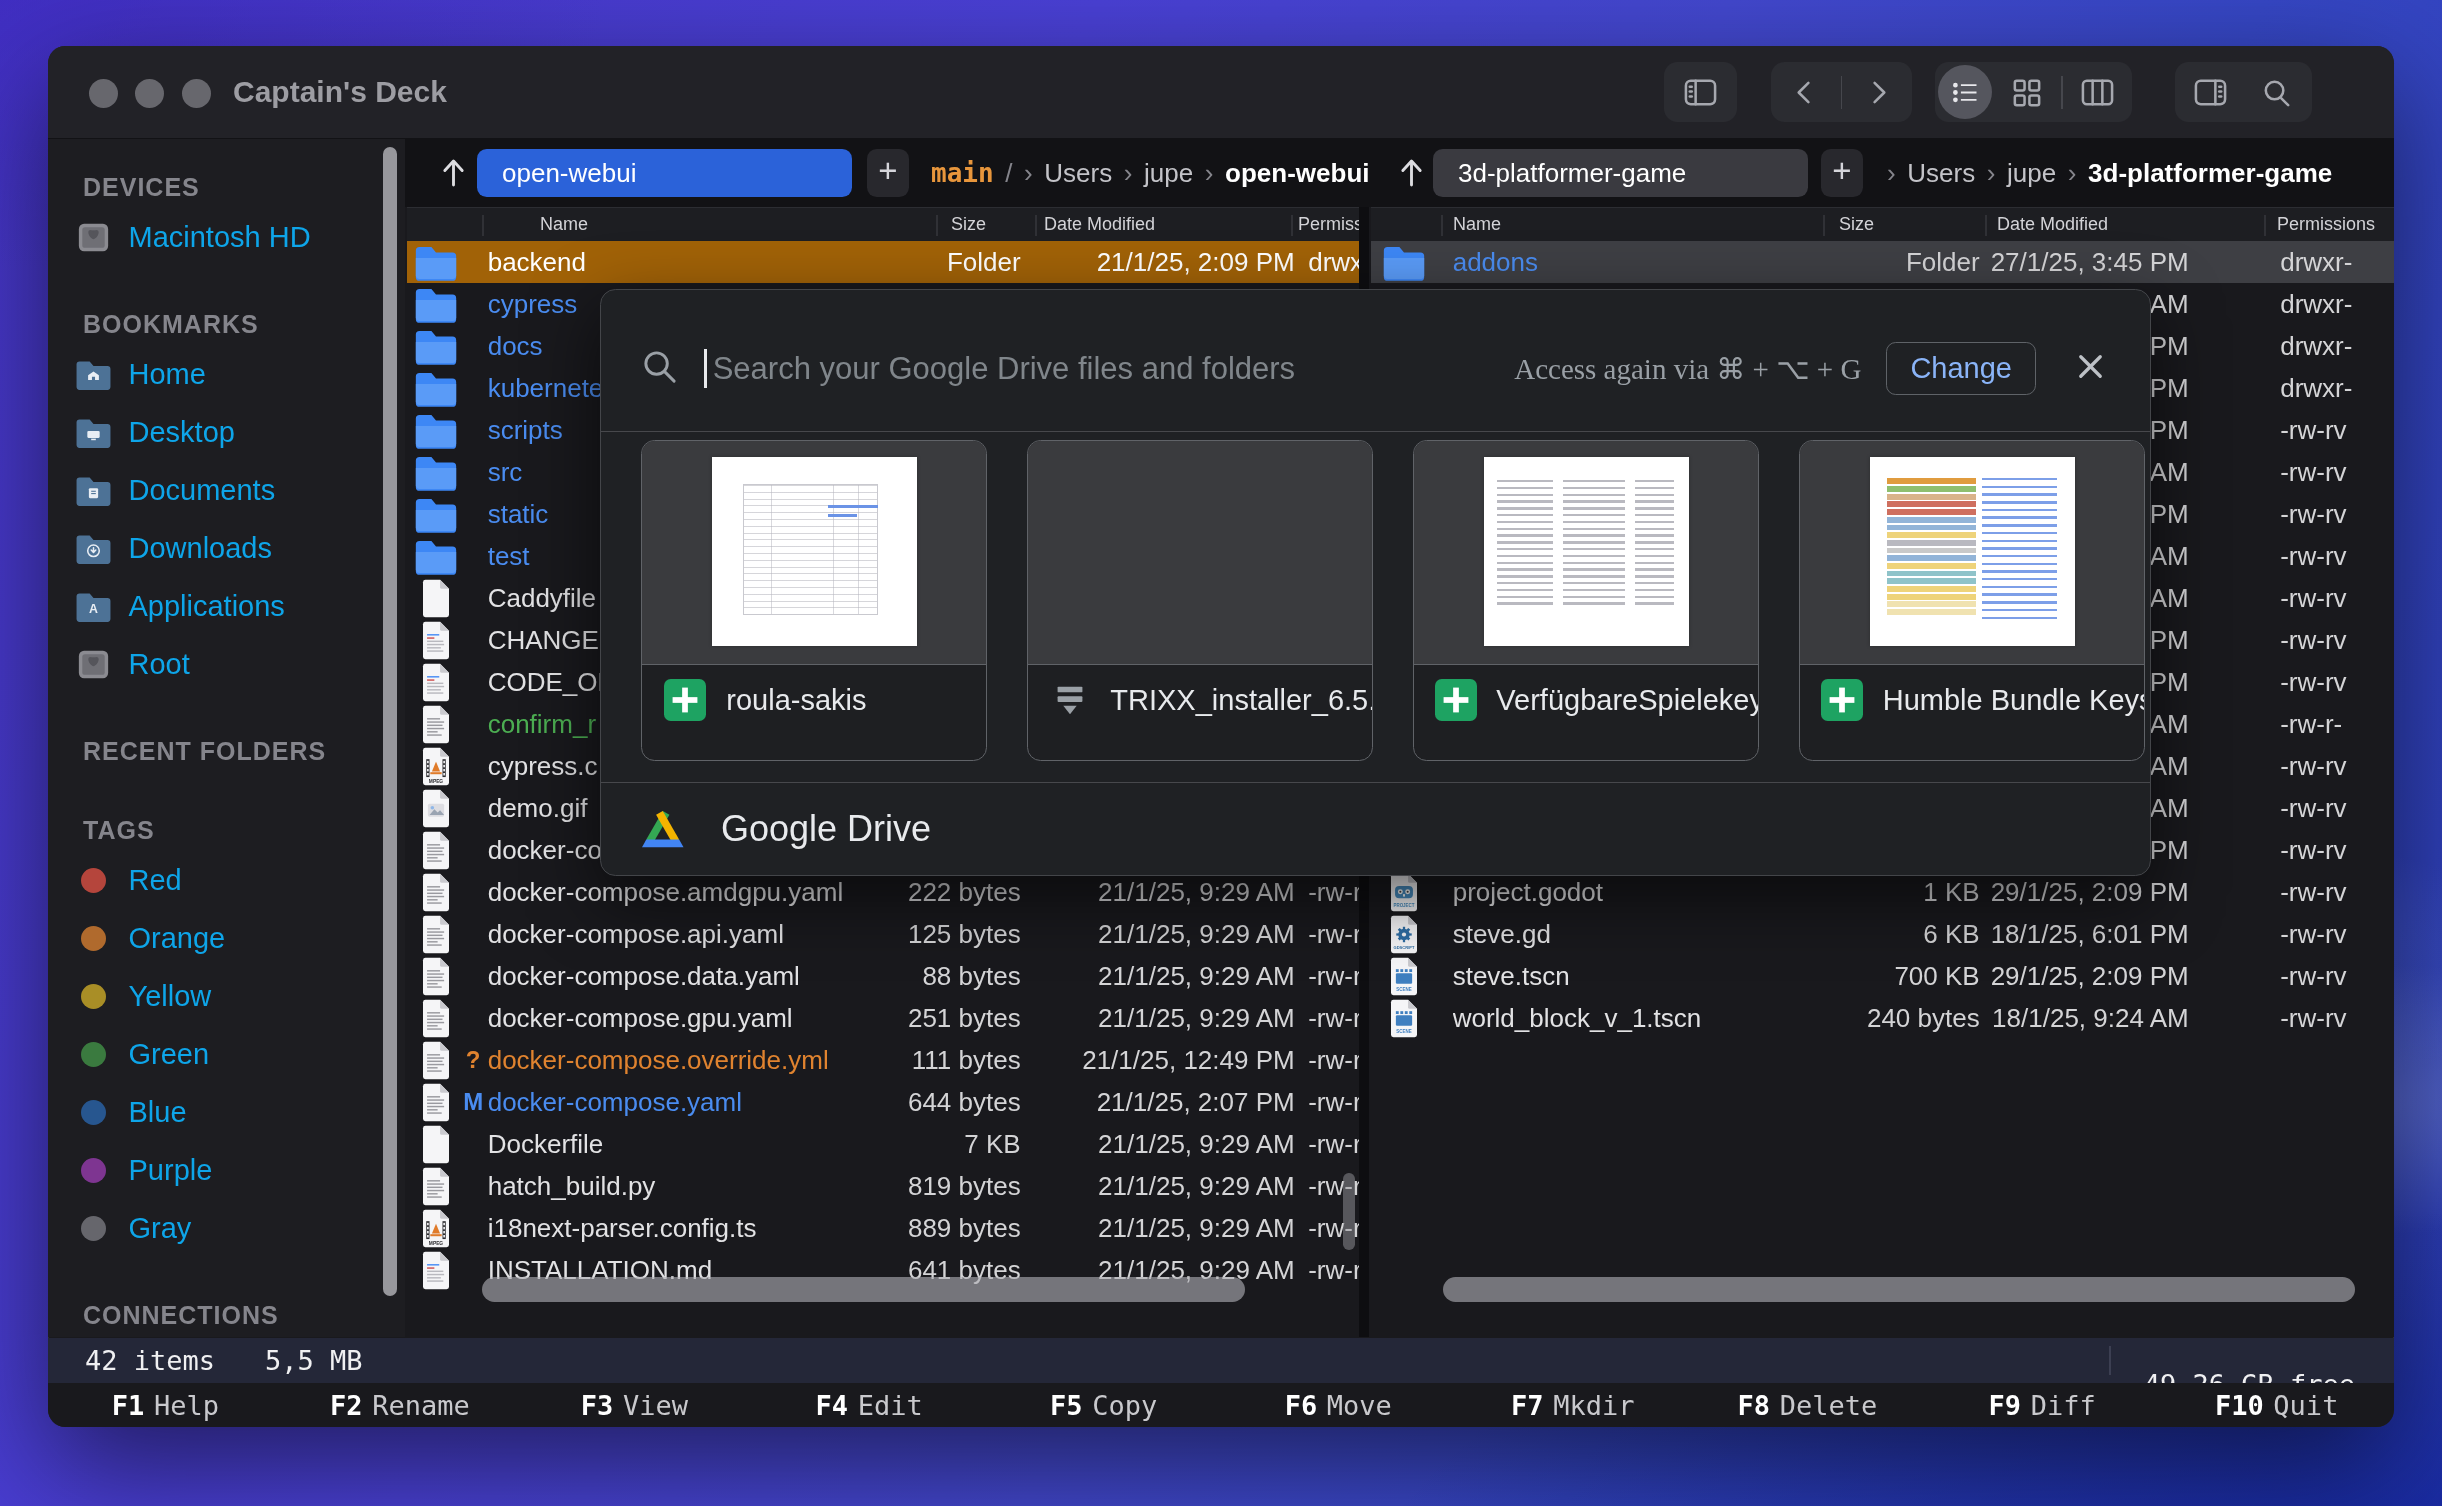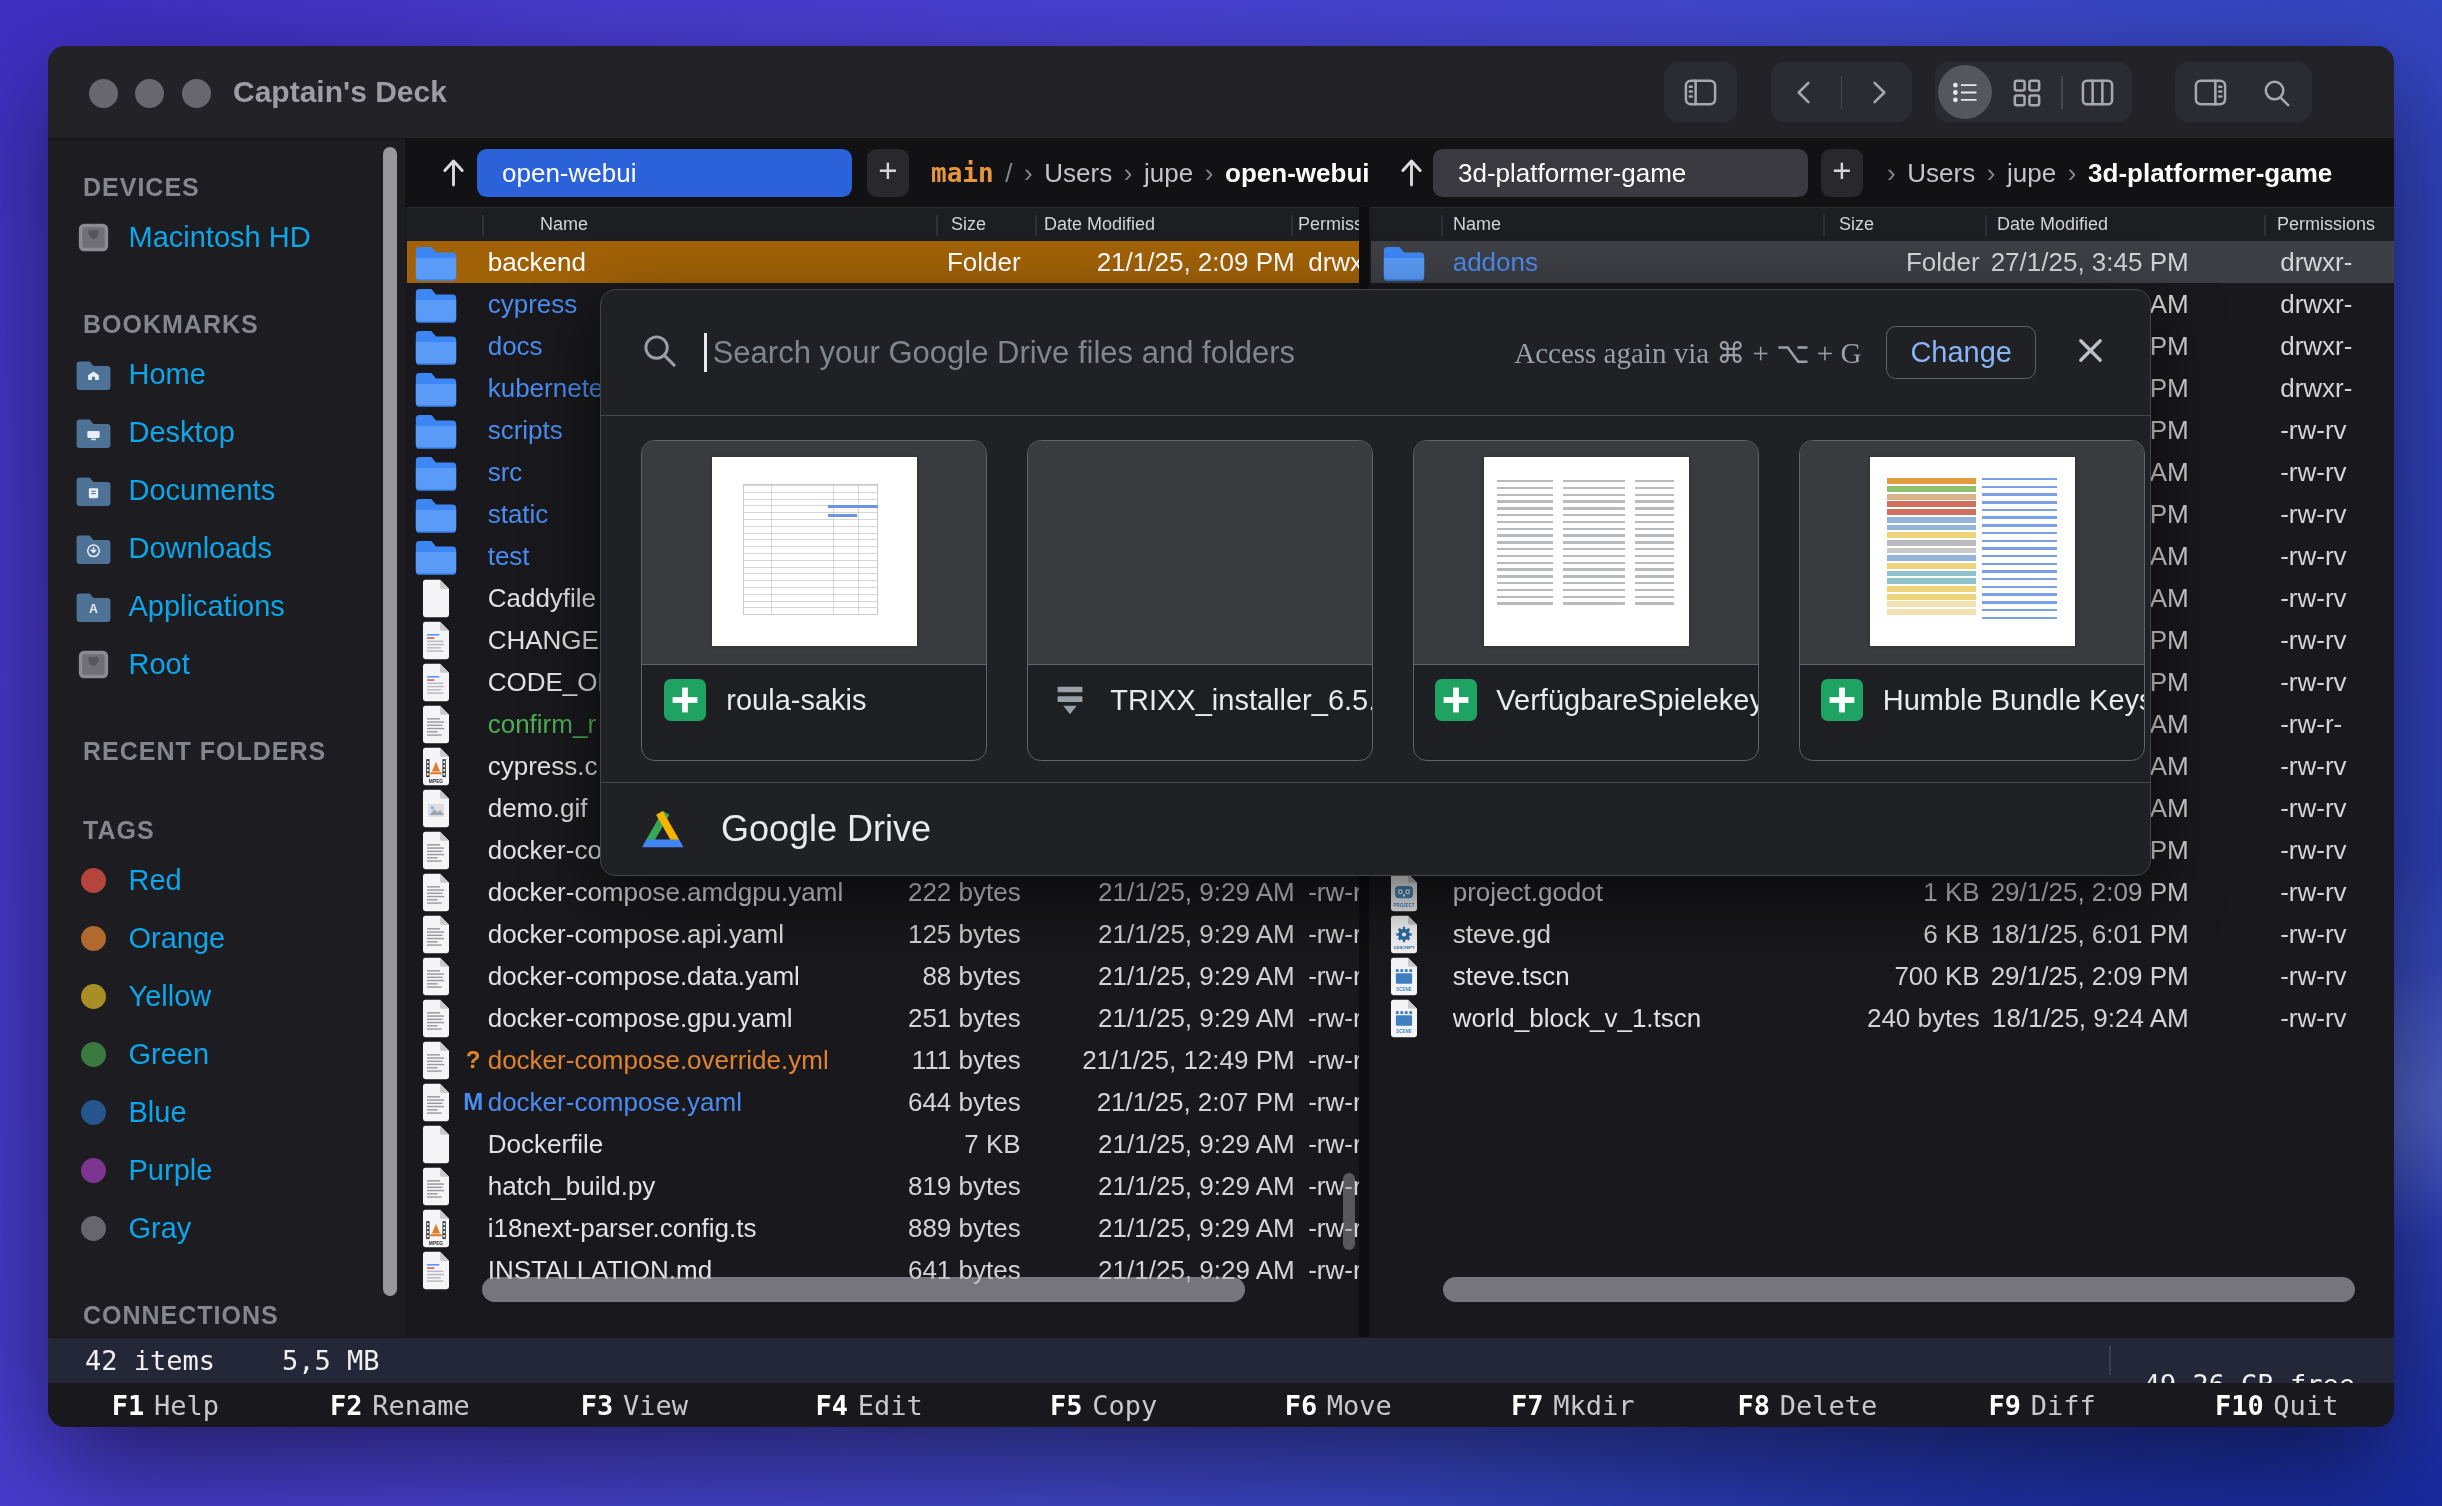--- a/index.html
+++ b/index.html
@@ -86,31 +86,31 @@
   .pane { position:absolute; top:0; bottom:0; }
   .pane-left { left:1.9px; width:952px; }
   .pane-divider { position:absolute; left:954px; width:9.7px; top:68px; bottom:0; background:#0e0e11; }
   .pane-right { left:966px; width:1023px; }
 
   .hscroll { position:absolute; height:25px; border-radius:12.6px; background:rgba(174,174,180,.62); bottom:35px; z-index:5; }
   .vscroll-mini { position:absolute; width:11.6px; height:77px; border-radius:5.8px; background:rgba(150,150,156,.5); z-index:5; }
 
   
   .statusbar { position:absolute; left:0; right:0; bottom:44px; height:45px; background:#242738; color:#f0f0f2; font-family:"DejaVu Sans Mono",monospace; font-size:27px; display:flex; align-items:center; }
-  .sb-left { padding-left:37px; display:flex; gap:67px; }
+  .sb-left { padding-left:37px; display:flex; gap:50px; }
   .sb-right { margin-left:auto; display:flex; align-items:center; height:100%; }
   .sb-divline { width:1.9px; height:29px; background:#3c3f52; margin-right:33px; }
   .sb-free { padding-right:39px;margin-top:48px; }
   .fnbar { position:absolute; left:0; right:0; bottom:0; height:44px; background:#19191d; display:flex; align-items:center; }
   .fn-item { flex:1; text-align:center; font-family:"DejaVu Sans Mono",monospace; font-size:27px; color:#c9c9cd; }
   .fn-item b { color:#fff; font-weight:bold; margin-right:9.7px; }
 
   
   .dialog { position:absolute; left:552px; top:243px; width:1551px; height:587px; background:#1f2124; border:1px solid #434549; border-radius:15.4px; box-shadow:0 23px 68px rgba(0,0,0,.6); z-index:40; }
-  .dlg-head { position:absolute; left:0; right:0; top:0; height:126px; border-bottom:1.9px solid #47484c; display:flex; align-items:center; padding:0 42px 0 39px; }
+  .dlg-head { position:absolute; left:0; right:0; top:16px; height:126px; border-bottom:1.9px solid #47484c; display:flex; align-items:center; padding:0 42px 0 39px; }
   .dlg-search-icon svg { width:39px; height:39px; stroke:#9aa0a6; stroke-width:3; fill:none; stroke-linecap:round; }
   .caret { width:2.9px; height:39px; background:#e8eaed; margin-left:25px; }
   .dlg-input { flex:1; background:transparent; border:none; outline:none; font-size:31px; color:#e8eaed; padding-left:5.8px; font-family:"Liberation Sans","DejaVu Sans",sans-serif; }
   .dlg-input::placeholder { color:#80868b; }
   .dlg-hint { font-size:29px; color:#9aa0a6; margin-right:25px; white-space:nowrap; font-family:Liberation Serif, serif; }
   .dlg-change { font-size:29px; color:#8ab4f8; border:1.9px solid #5f6368; border-radius:9.7px; padding:8.7px 23px; margin-right:37px; }
   .dlg-close svg { width:35px; height:35px; stroke:#bdc1c6; stroke-width:3.4; stroke-linecap:round; }
   .dlg-cards { position:absolute; left:0; top:150px; width:100%; height:321px; }
   .card { position:absolute; top:0; width:346px; height:321px; background:#1e1f22; border:1.9px solid #606368; border-radius:13.5px; overflow:hidden; }
   .thumb { position:absolute; left:0; top:0; right:0; height:224px; background:#3a3b3e; border-bottom:1.9px solid #606368; display:flex; justify-content:center; }

